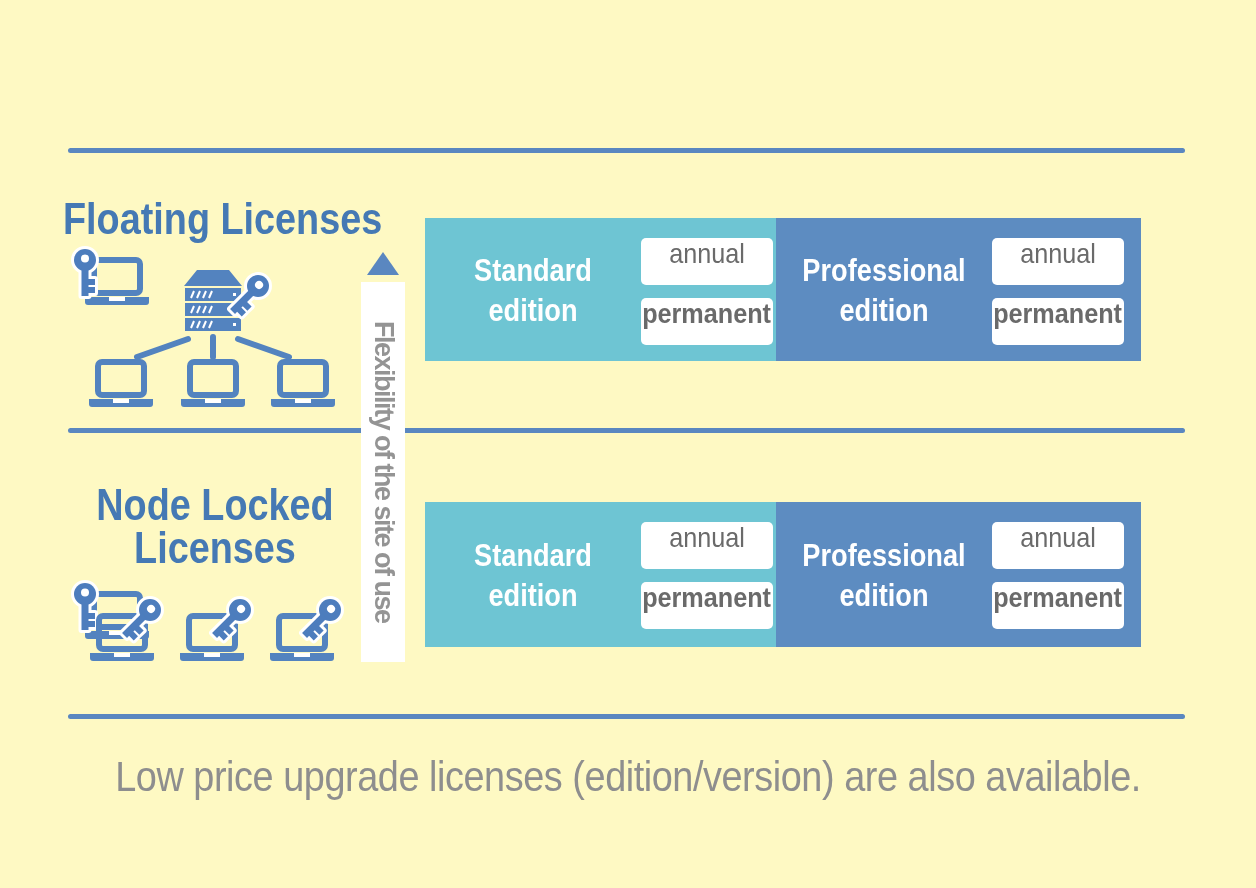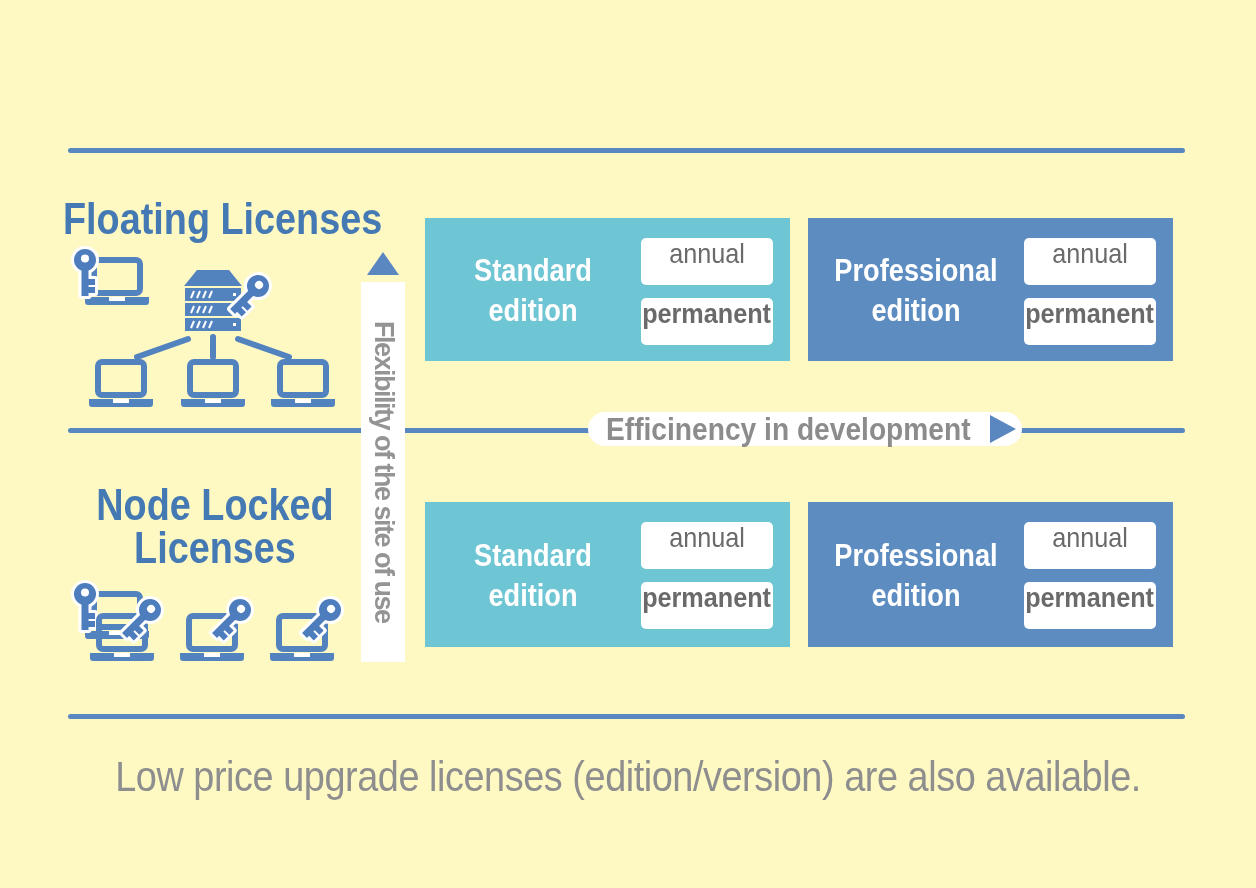--- a/index.html
+++ b/index.html
@@ -39,21 +39,21 @@
                     border-top:14px solid transparent; border-bottom:14px solid transparent;
                     border-left:26px solid #5a87c0; }
 
   
   .qbox { position:absolute; width:365px; z-index:2; }
   .qbox.standard     { background:#6ec5d3; }
   .qbox.professional { background:#5d8cc1; }
   .row1 { top:218px; height:143px; }
   .row2 { top:502px; height:145px; }
   #box-r1-standard, #box-r2-standard { left:419px;margin-left:6px; }
-  #box-r1-pro, #box-r2-pro           { left:808px; }
+  #box-r1-pro, #box-r2-pro           { left:776px; }
 
   .qtitle { position:absolute; left:0; top:0; width:216px; height:100%;
             display:flex; align-items:center; justify-content:center;
             color:#ffffff; font-weight:bold; font-size:32px; line-height:40px;
             text-align:center; transform:scaleX(0.85); transform-origin:center center;
             padding:0 8px; box-sizing:border-box; }
   .badge { position:absolute; left:216px; width:132px; height:47px; background:#ffffff;
            border-radius:5px; display:flex; align-items:flex-start; justify-content:center; }
   .badge-annual    { top:20px; }
   .badge-permanent { top:80px;font-weight:bold; }
@@ -127,24 +127,20 @@
     <use href="#laptopA" transform="translate(186,102)"></use>
 
     <use href="#keyA" transform="translate(173,26) rotate(45)"></use>
   </svg>
 
   <div class="up-triangle"></div>
   <div class="vaxis">
     <div class="vaxis-text">Flexibility of the site of use</div>
   </div>
 
-  <div class="haxis-pill">
-    <div class="haxis-text">Efficinency in development</div>
-    <div class="right-triangle"></div>
-  </div>
 
   <div class="qbox standard row1" id="box-r1-standard">
     <div class="qtitle">Standard edition</div>
     <div class="badge badge-annual">
       <span class="badge-text">annual</span>
     </div>
     <div class="badge badge-permanent">
       <span class="badge-text">permanent</span>
     </div>
   </div>

